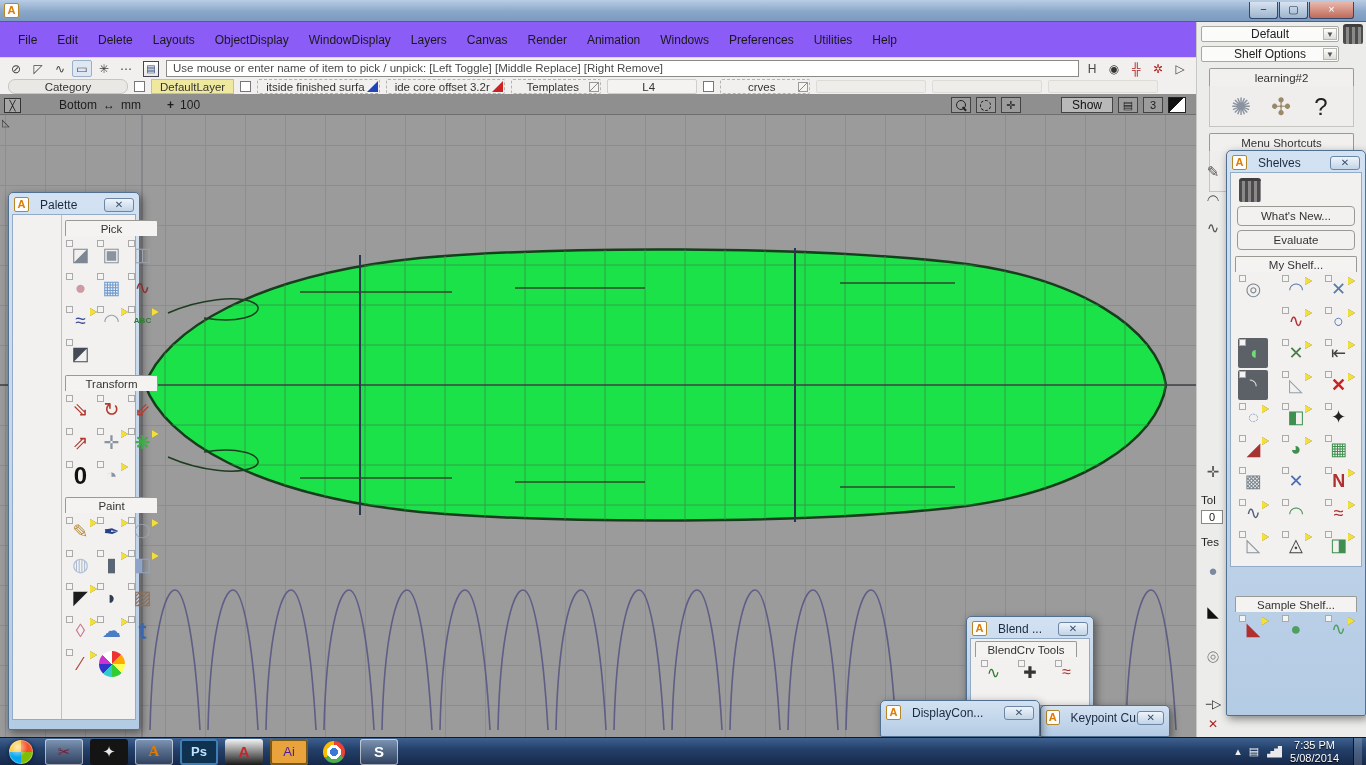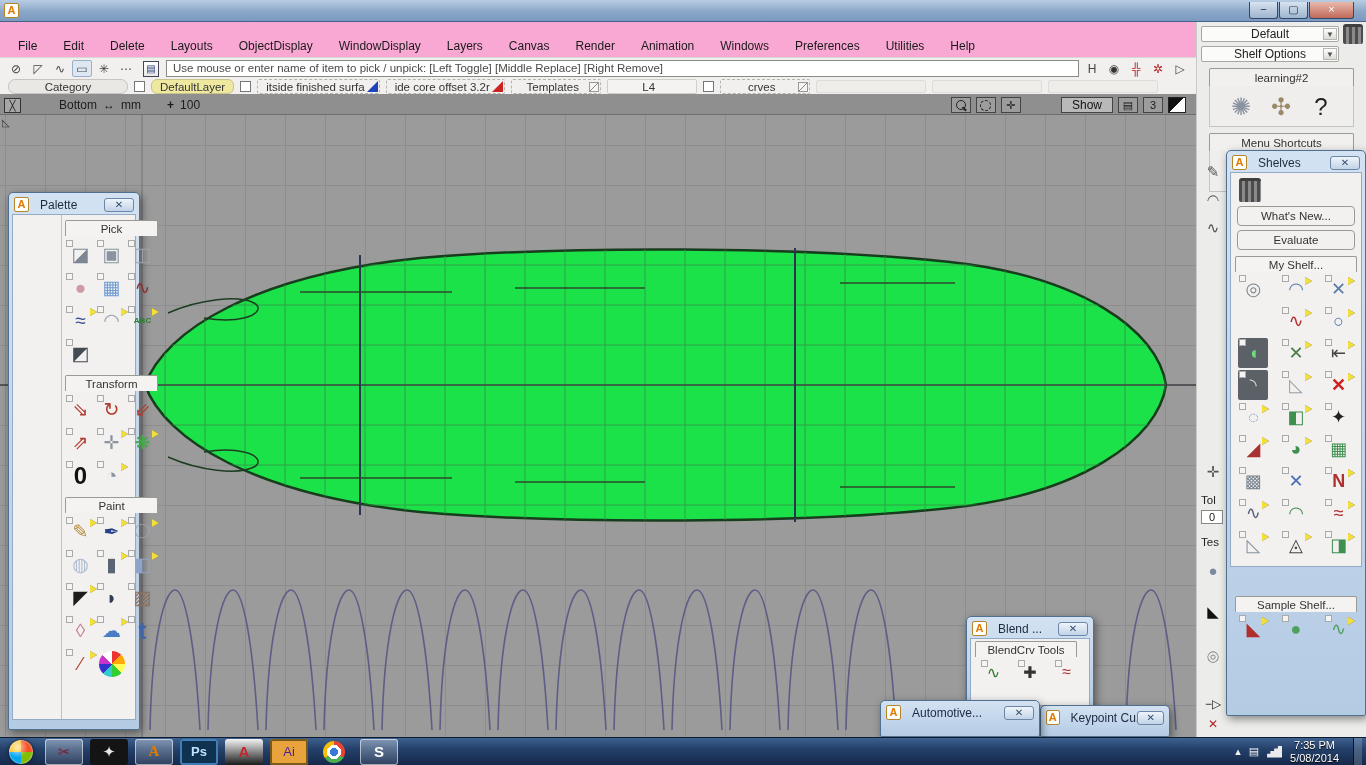--- a/index.html
+++ b/index.html
@@ -11,42 +11,42 @@
     display:flex; align-items:center; padding:0 4px; z-index:200; }
   .alias-badge { width:15px; height:15px; background:#fdfdfb; border:1px solid #b5862a; border-radius:2px;
     color:#e07b00; font-weight:bold; font-size:11px; text-align:center; line-height:13px; margin-right:6px; }
   #titlebar .title { font-size:12px; color:#101c30; text-shadow:0 1px 0 rgba(255,255,255,.45); white-space:nowrap; }
   .win-btns { margin-left:auto; display:flex; margin-right:8px; }
   .win-btn { width:29px; height:17px; border:1px solid #32486b; border-top:none; border-radius:0 0 3px 3px;
     background:linear-gradient(#d7e3f0,#9eb4ce); color:#17253d; font-size:11px; text-align:center; line-height:15px; margin-left:1px; }
   .win-btn.close { width:45px; background:linear-gradient(#e8b9ac,#c06a5a); color:#fff; }
 
   
-  #menubar { position:absolute; left:0; top:22px; width:1196px; height:36px; background:#f9a8d4;
-    border-bottom:1px solid #d8d7d3; display:flex; align-items:flex-end; gap:6px; padding:0 8px; z-index:5; }
+  #menubar { position:absolute; left:0; top:22px; width:1196px; height:36px; background:#8b5cf6;
+    border-bottom:1px solid #d8d7d3; display:flex; align-items:center; gap:0; padding:0 8px; z-index:5; }
   .menu-item { font-size:12px; color:#1a1a1a; padding:4px 10px; cursor:default; }
 
   
   #promptrow { position:absolute; left:0; top:58px; width:1196px; height:21px; background:#f1f0ee;
     display:flex; align-items:center; gap:3px; padding:0 6px; z-index:5; }
   .mini-tool { width:20px; height:17px; display:flex; align-items:center; justify-content:center;
     font-size:12px; color:#444; border-radius:2px; }
   .mini-tool.pressed { border:1px solid #9ab0c8; background:#dfe8f2; }
   .prompt-paper { width:16px; height:16px; background:linear-gradient(#fff,#e8e8e4); border:1px solid #445; margin:0 4px;
     display:flex; align-items:center; justify-content:center; font-size:10px; color:#2a3f7a; }
   #prompt-field { flex:1; height:17px; border:1px solid #8a8a86; background:#fff; font-size:11.5px; color:#4a4a48;
     padding:0 6px; line-height:15px; white-space:nowrap; overflow:hidden; }
 
   
   #layerbar { position:absolute; left:0; top:79px; width:1196px; height:17px; background:#f1f0ee;
     border-bottom:2px solid #8f8f8f; display:flex; align-items:center; gap:6px; padding:0 8px; z-index:5; }
   .lb-btn { min-width:120px; text-align:center; font-size:11.5px; color:#333; background:#e9e8e4;
     border:1px solid #c6c5c1; border-radius:7px; padding:0 10px; height:15px; line-height:14px; }
   .lb-chip { position:relative; font-size:11.5px; color:#333; height:15px; line-height:14px; padding:0 14px 0 8px; min-width:90px; text-align:center; }
-  .lb-chip.yellow { background:#efe9a0; border:1px solid #c9c28a; border-radius:6px; min-width:70px; padding:0 8px; }
+  .lb-chip.yellow { background:#efe9a0; border:1px solid #c9c28a; border-radius:0; min-width:70px; padding:0 8px; }
   .lb-chip.dashed { border:1px dashed #b5b4b0; border-radius:2px; background:#f1f0ee; }
   .lb-chip.plain  { border:1px solid #cfcec9; border-radius:2px; background:#f4f3f1; min-width:90px; }
   .lb-check { width:11px; height:11px; border:1px solid #777; background:#fff; display:inline-block; }
   .tri { position:absolute; right:1px; bottom:1px; width:0; height:0; border-left:11px solid transparent; }
   .tri.blue { border-bottom:11px solid #2244bb; }
   .tri.red  { border-bottom:11px solid #cc2222; }
   .slash { position:absolute; right:1px; bottom:1px; width:10px; height:10px; border:1px solid #999; background:linear-gradient(135deg,transparent 45%,#888 45%,#888 55%,transparent 55%),#f5f4f0; }
   .lb-slot { flex:1; max-width:110px; height:13px; border:1px solid #dddcd8; background:#eeedea; border-radius:2px; }
 
   
@@ -470,21 +470,21 @@
         <div class="tool" style="color: rgb(46, 125, 50);">∿</div>
         <div class="tool" style="color: rgb(51, 51, 51);">✚</div>
         <div class="tool" style="color: rgb(176, 48, 48);">≈</div>
       </div>
   </div>
 </div>
 
 <div id="displaycon" class="float-win">
   <div class="fw-title">
     <div class="alias-badge">A</div>
-    <div class="t">Automotive...</div>
+    <div class="t">DisplayCon...</div>
     <div class="fw-close">✕</div>
   </div>
 </div>
 <div id="keypoint" class="float-win">
   <div class="fw-title">
     <div class="alias-badge">A</div>
     <div class="t">Keypoint Cu...</div>
     <div class="fw-close">✕</div>
   </div>
 </div>

